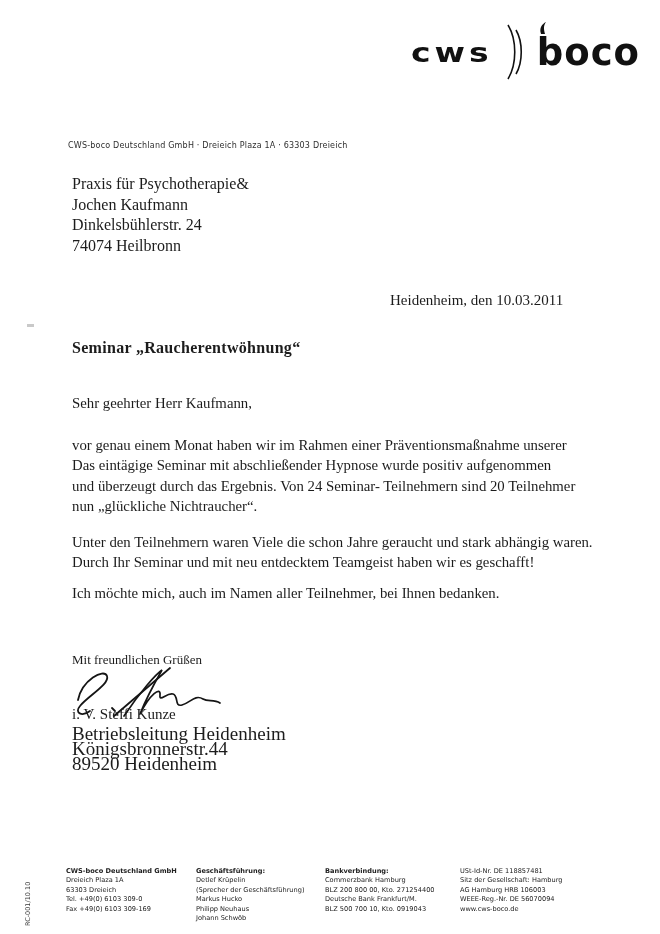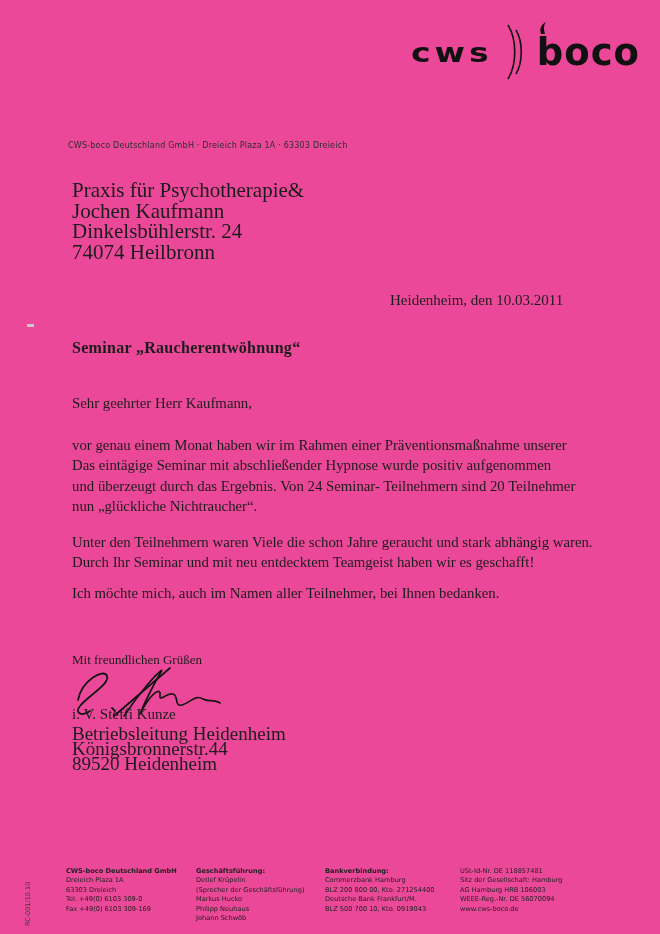--- a/index.html
+++ b/index.html
@@ -1,38 +1,38 @@
 <!DOCTYPE html>
 <html><head>
 <meta charset="utf-8">
 <style>
   html,body{margin:0;padding:0;background:#e8e8e8;}
   .page{
-    position:relative;width:660px;height:934px;background:#ec4899;
+    position:relative;width:660px;height:934px;background:#ffffff;
     font-family:"Liberation Serif", serif;color:#1c1c1c;overflow:hidden;
     margin:0 auto;box-shadow:0 0 4px rgba(0,0,0,.25);
   }
   
   .logo{position:absolute;top:24px;right:20px;display:flex;align-items:center;}
   .logo-cws{
     font-family:"DejaVu Sans", sans-serif;font-weight:800;font-size:33px;
     letter-spacing:4px;color:#111;transform:scaleY(.82);line-height:1;
   }
   .logo-arcs{margin:0 10px 0 8px;display:block;}
   .logo-boco{
     position:relative;font-family:"DejaVu Sans", sans-serif;font-weight:800;
     font-size:37px;letter-spacing:1px;color:#111;line-height:1;
   }
   .boco-flame{position:absolute;left:1px;top:-12px;}
   
   .sender-line{
     position:absolute;left:68px;top:141px;
     font-family:"DejaVu Sans", sans-serif;font-size:8px;color:#2e2e2e;letter-spacing:.2px;
   }
-  .recipient{position:absolute;left:72px;top:174px;font-size:21px;line-height:20.6px;margin-top:6px;}
+  .recipient{position:absolute;left:72px;top:174px;font-size:16px;line-height:20.6px;}
   .date-line{position:absolute;left:390px;top:292px;font-size:15px;}
   .subject{position:absolute;left:72px;top:339px;font-size:16px;font-weight:bold;letter-spacing:.3px;}
   .salutation{position:absolute;left:72px;top:395px;font-size:14.8px;}
   .para{position:absolute;left:72px;font-size:14.8px;line-height:20.4px;}
   .p1{top:435px;}
   .p2{top:532px;}
   .p3{top:583px;}
   .closing{position:absolute;left:72px;top:652px;font-size:13px;}
   .signature-svg{position:absolute;left:62px;top:666px;}
   .sig-name{position:absolute;left:72px;top:706px;font-size:15px;}

